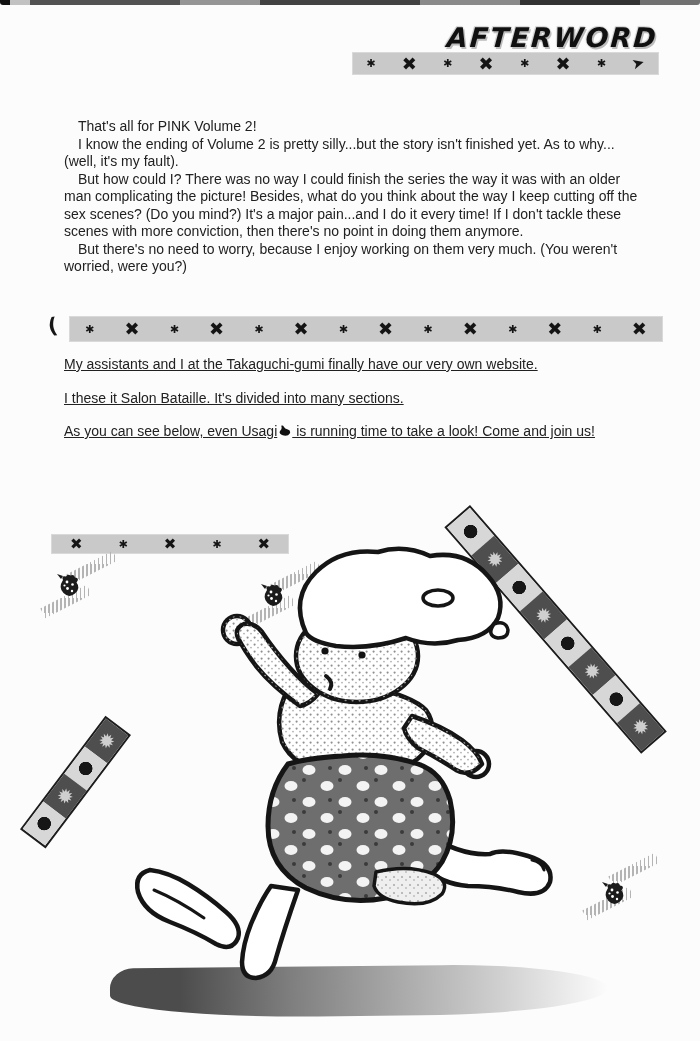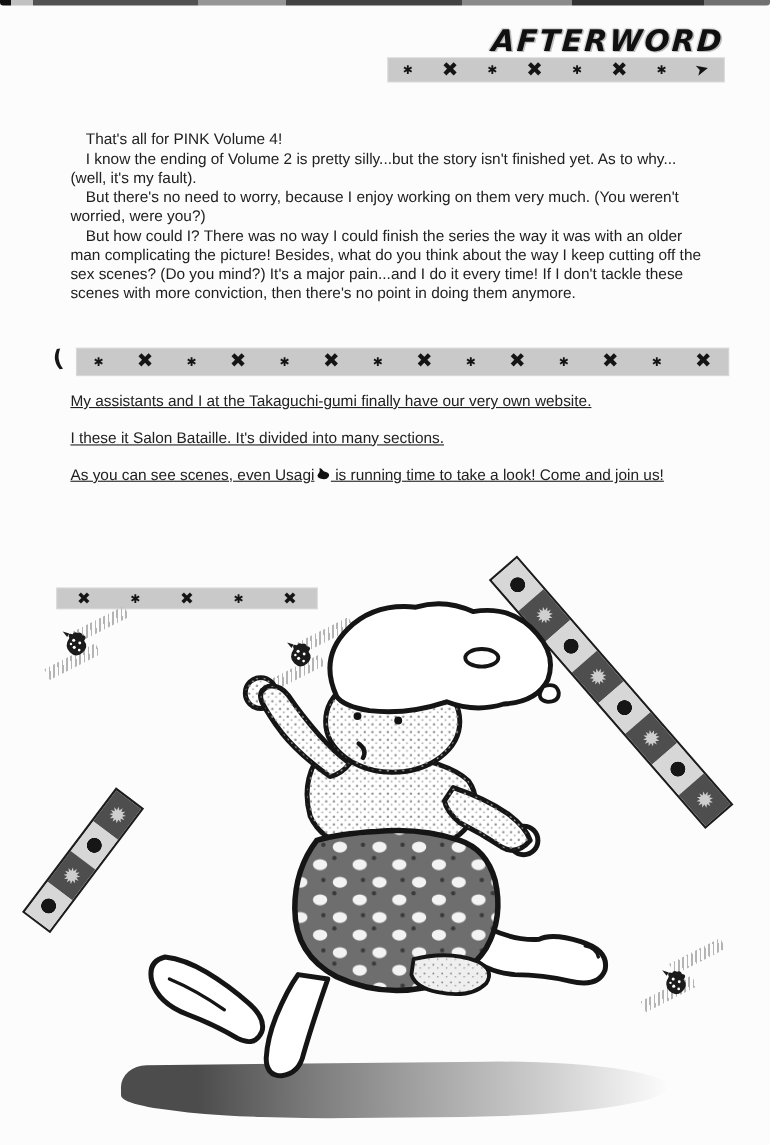--- a/index.html
+++ b/index.html
@@ -97,24 +97,24 @@
     <span class="glyph g-x">✖</span>
     <span class="glyph g-star">✱</span>
     <span class="glyph g-x">✖</span>
     <span class="glyph g-star">✱</span>
     <span class="glyph g-x">✖</span>
     <span class="glyph g-star">✱</span>
     <span class="glyph g-arrow">➤</span>
   </div>
 
 <div class="text-block intro-block">
-  <p class="indent">That's all for PINK Volume 4!</p>
+  <p class="indent">That's all for PINK Volume 2!</p>
   <p class="indent">I know the ending of Volume 2 is pretty silly...but the story isn't finished yet. As to why... (well, it's my fault).</p>
+  <p class="indent">But how could I? There was no way I could finish the series the way it was with an older man complicating the picture! Besides, what do you think about the way I keep cutting off the sex scenes? (Do you mind?) It's a major pain...and I do it every time! If I don't tackle these scenes with more conviction, then there's no point in doing them anymore.</p>
   <p class="indent">But there's no need to worry, because I enjoy working on them very much. (You weren't worried, were you?)</p>
-  <p class="indent">But how could I? There was no way I could finish the series the way it was with an older man complicating the picture! Besides, what do you think about the way I keep cutting off the sex scenes? (Do you mind?) It's a major pain...and I do it every time! If I don't tackle these scenes with more conviction, then there's no point in doing them anymore.</p>
 </div>
 
 <span class="crescent">(</span>
 <div class="hr-ribbon ribbon-mid">
     <span class="glyph g-star">✱</span>
     <span class="glyph g-x">✖</span>
     <span class="glyph g-star">✱</span>
     <span class="glyph g-x">✖</span>
     <span class="glyph g-star">✱</span>
     <span class="glyph g-x">✖</span>
@@ -125,21 +125,21 @@
     <span class="glyph g-star">✱</span>
     <span class="glyph g-x">✖</span>
     <span class="glyph g-star">✱</span>
     <span class="glyph g-x">✖</span>
   </div>
 
 <div class="text-block web-block">
   <p>My assistants and I at the Takaguchi-gumi finally have our very own website.</p>
   <p class="gap">I these it Salon Bataille. It's divided into many sections.</p>
   <p class="gap">
-    <span>As you can see scenes, even Usagi</span><span class="rabbit"><svg width="13" height="12" viewBox="0 0 13 12">
+    <span>As you can see below, even Usagi</span><span class="rabbit"><svg width="13" height="12" viewBox="0 0 13 12">
           <path d="M3.2 0.8 Q4.4 3.6 2.4 5.6 Q0.2 8.6 4 10 Q9.6 12 11.8 8.4 Q13.2 5.2 9.2 4.2 Q7 3.8 6 2 Q5 0 3.2 0.8 Z" fill="#111"></path>
         </svg></span><span> is running time to take a look! Come and join us!</span>
   </p>
 </div>
 
 <div class="hr-ribbon ribbon-small">
     <span class="glyph g-x">✖</span>
     <span class="glyph g-star">✱</span>
     <span class="glyph g-x">✖</span>
     <span class="glyph g-star">✱</span>

